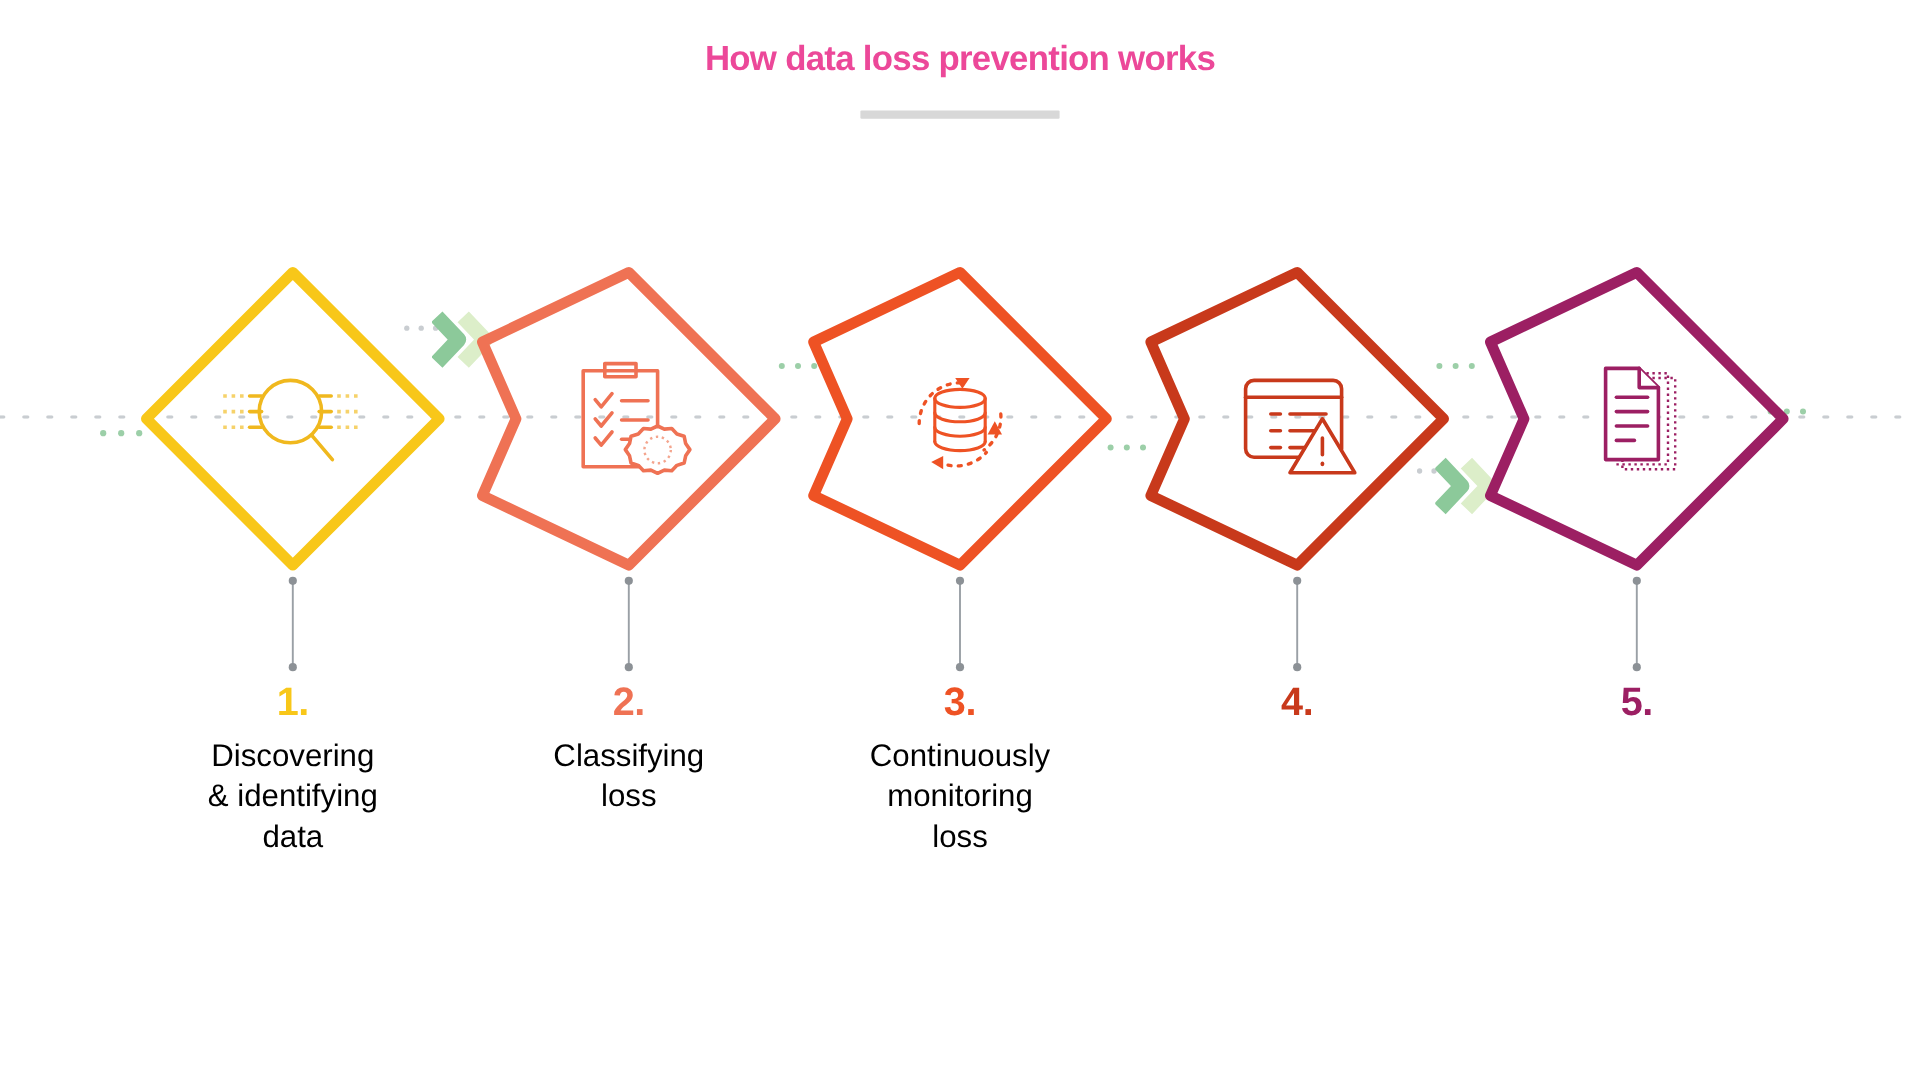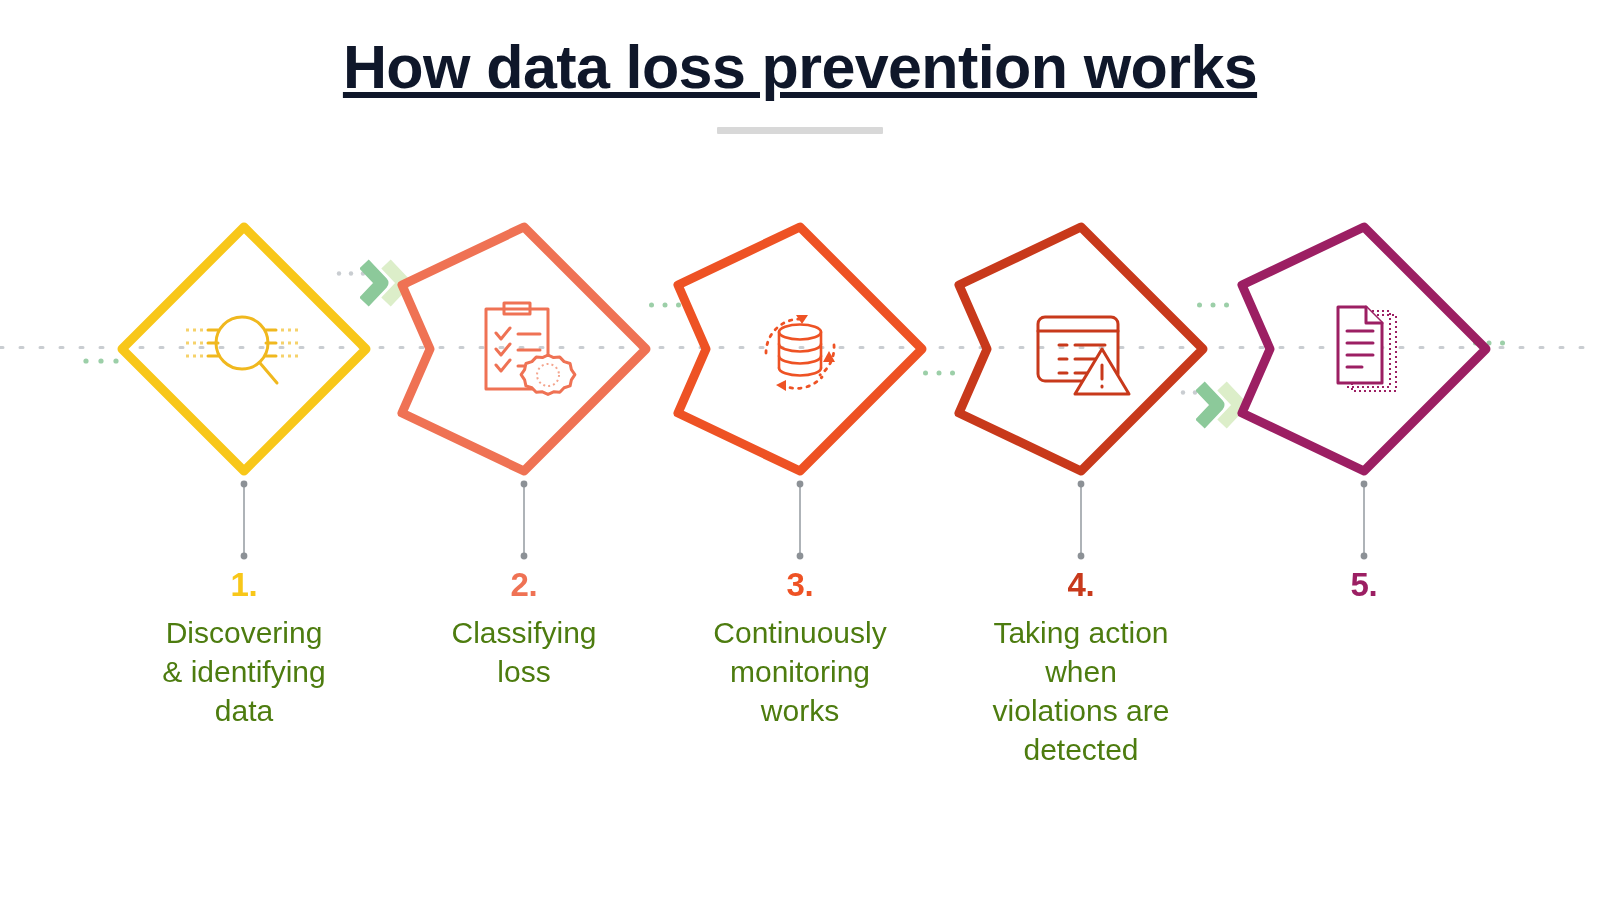--- a/index.html
+++ b/index.html
@@ -19,27 +19,26 @@
   
   #title-block {
     position: absolute;
     top: 34px;
     left: 0;
     width: 1600px;
     text-align: center;
   }
   #page-title {
     font-family: "Liberation Sans", sans-serif;
-    font-size: 61px;
+    font-size: 29px;
     font-weight: bold;
-    color: #0f172a;
+    color: #ec4899;
     letter-spacing: -0.6px;
     line-height: 1.1;
     margin: 0;
-    text-decoration: underline;
   }
   #title-rule {
     width: 166px;
     height: 7px;
     background: #d8d8d8;
     margin: 26px auto 0 auto;
     border-radius: 1px;
   }
 
   
@@ -99,23 +98,23 @@
   }
   .caption-number {
     font-family: "Liberation Sans", sans-serif;
     font-size: 33px;
     font-weight: bold;
     line-height: 1.15;
     letter-spacing: -0.3px;
   }
   .caption-label {
     font-family: "Liberation Sans", sans-serif;
-    font-size: 30px;
+    font-size: 26px;
     font-weight: normal;
-    color: #4d7c0f;
+    color: #000000;
     line-height: 1.30;
     margin-top: 9px;
     white-space: pre-line;
   }
 
   
   .chevron-pair {
     position: absolute;
     width: 58px;
     height: 54px;
@@ -278,21 +277,21 @@
   </div>
   <svg class="connector" style="left:794px;" viewBox="0 0 12 80">
     <line x1="6" y1="4" x2="6" y2="76" stroke="#9aa0a6" stroke-width="1.6"></line>
     <circle cx="6" cy="4" r="3.4" fill="#8c9196"></circle>
     <circle cx="6" cy="76" r="3.4" fill="#8c9196"></circle>
   </svg>
   <div class="caption" style="left:660px;">
     <div class="caption-number" style="color:#ee5224;">3.</div>
     <div class="caption-label">Continuously
 monitoring
-works</div>
+loss</div>
   </div>
 
   <div class="node" style="left:945px;">
     <svg class="node-svg" viewBox="0 0 272 272">
       <path d="M136 14 L258 136 L136 258 L14 200 L42 136 L14 72 Z" fill="none" stroke="#c8391b" stroke-width="9" stroke-linejoin="round" stroke-linecap="round"></path>
     </svg>
     <svg class="node-icon" viewBox="0 0 120 104">
       <g stroke="#c8391b" fill="none" stroke-width="3" stroke-linejoin="round" stroke-linecap="round">
         <rect x="17" y="20" width="80" height="64" rx="7"></rect>
         <line x1="17" y1="34" x2="97" y2="34"></line>
@@ -312,24 +311,20 @@
       </g>
     </svg>
   </div>
   <svg class="connector" style="left:1075px;" viewBox="0 0 12 80">
     <line x1="6" y1="4" x2="6" y2="76" stroke="#9aa0a6" stroke-width="1.6"></line>
     <circle cx="6" cy="4" r="3.4" fill="#8c9196"></circle>
     <circle cx="6" cy="76" r="3.4" fill="#8c9196"></circle>
   </svg>
   <div class="caption" style="left:941px;">
     <div class="caption-number" style="color:#c8391b;">4.</div>
-    <div class="caption-label">Taking action
-when
-violations are
-detected</div>
   </div>
 
   <div class="node" style="left:1228px;">
     <svg class="node-svg" viewBox="0 0 272 272">
       <path d="M136 14 L258 136 L136 258 L14 200 L42 136 L14 72 Z" fill="none" stroke="#9c1f63" stroke-width="9" stroke-linejoin="round" stroke-linecap="round"></path>
     </svg>
     <svg class="node-icon" viewBox="0 0 120 104">
       <g fill="none" stroke="#9c1f63" stroke-width="2" stroke-dasharray="2 3" stroke-linejoin="round">
         <path d="M48 18 L92 18 L92 94 L48 94 Z"></path>
         <path d="M43 14 L86 14 L86 90 L43 90 Z"></path>

